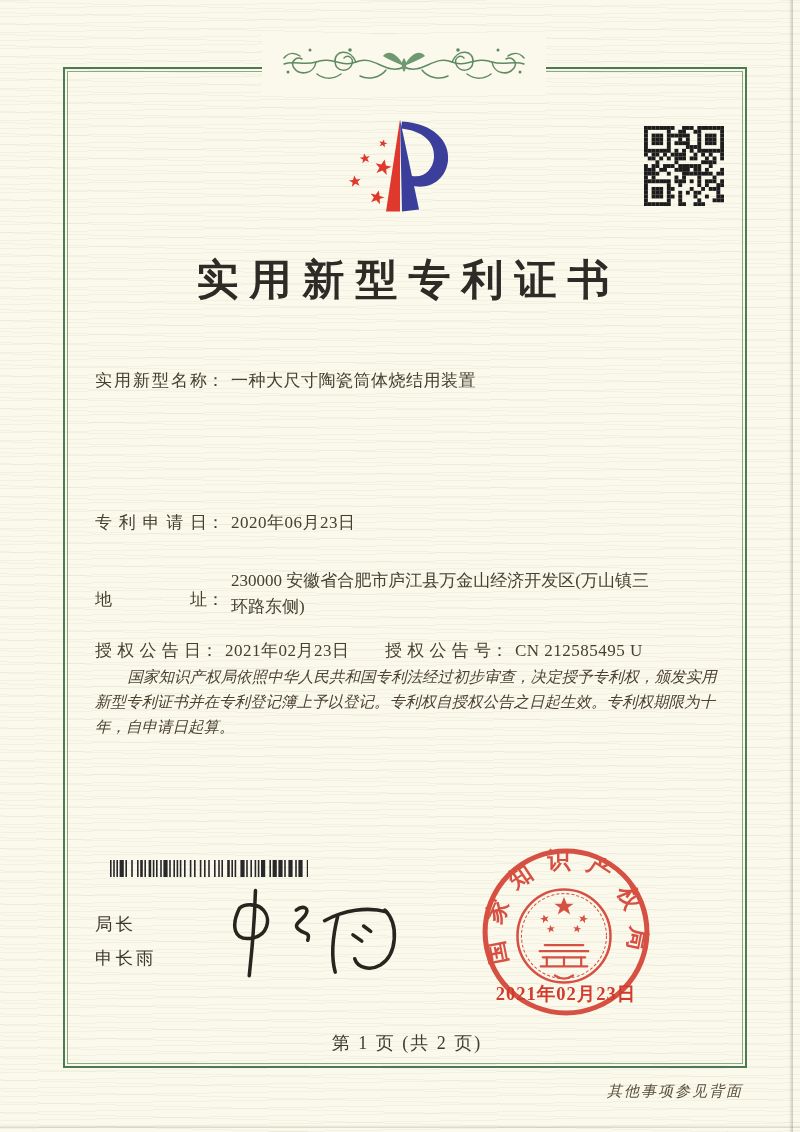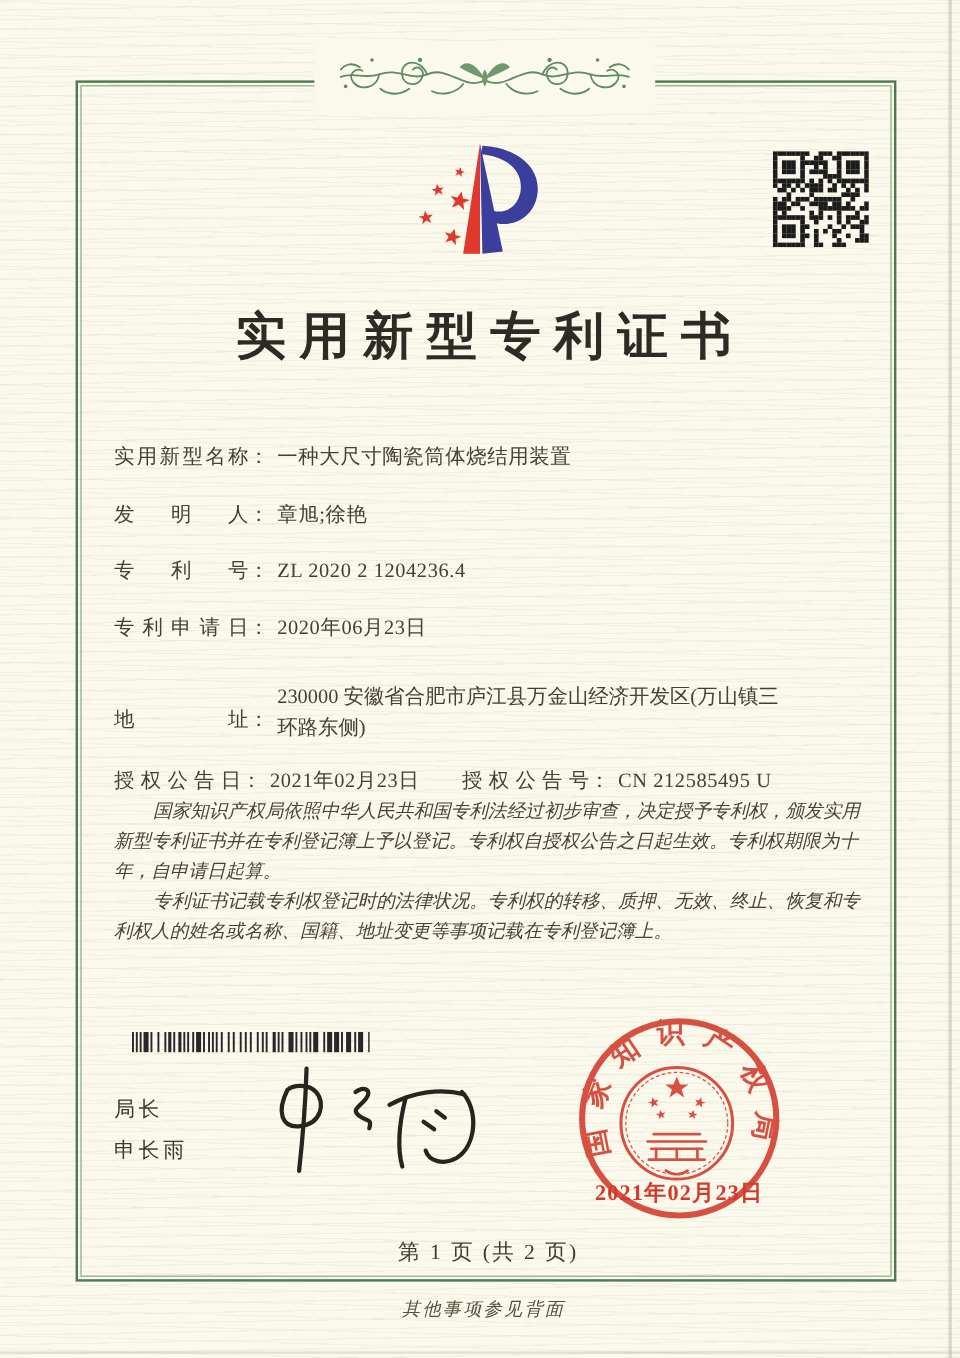--- a/index.html
+++ b/index.html
@@ -50,21 +50,21 @@
 
   .director{left:95px;font-size:17.5px;color:#3d3930;letter-spacing:3px;}
   .sig{left:220px;top:880px;}
 
   .seal{left:478px;top:844px;}
   .seal-date{left:478px;top:981px;width:176px;text-align:center;font-size:18.5px;
     font-weight:600;color:#d23a2c;letter-spacing:1px;}
 
   .page-info{left:63px;top:1031px;width:688px;text-align:center;font-size:18px;
     letter-spacing:2px;color:#3f3b32;}
-  .back-note{left:63px;top:1082px;width:680px;text-align:center;font-size:15px;
+  .back-note{left:63px;top:1082px;width:680px;text-align:right;font-size:15px;
     letter-spacing:2px;color:#584f3b;font-style:italic;}
 </style>
 </head>
 <body>
 
 <div class="sheet">
 
   <div class="frame"></div>
 
   <div class="ornament">
@@ -350,44 +350,37 @@
       <rect x="13" y="20" width="1.02" height="1.02" fill="#1c1c1c"></rect>
       <rect x="14" y="20" width="1.02" height="1.02" fill="#1c1c1c"></rect>
       <rect x="15" y="20" width="1.02" height="1.02" fill="#1c1c1c"></rect>
     </svg>
 
   <div class="abs doc-title">实用新型专利证书</div>
 
   <div class="row" style="top:349px">
     <span class="lbl">实用新型名称</span><span>：</span><span class="val">一种大尺寸陶瓷筒体烧结用装置</span>
   </div>
-  <div class="row" style="top:397px">
-    <span class="lbl">发明人</span><span>：</span><span class="val">章旭;徐艳</span>
-  </div>
-  <div class="row" style="top:444px">
-    <span class="lbl">专利号</span><span>：</span><span class="val">ZL 2020 2 1204236.4</span>
-  </div>
   <div class="row" style="top:491px">
     <span class="lbl">专利申请日</span><span>：</span><span class="val">2020年06月23日</span>
   </div>
   <div class="row" style="top:568px">
     <span class="lbl">地址</span><span>：</span><span class="addr-val">230000 安徽省合肥市庐江县万金山经济开发区(万山镇三环路东侧)</span>
   </div>
   <div class="row" style="top:639px">
     <span>
       <span class="lbl5">授权公告日</span><span>：</span><span class="val">2021年02月23日</span>
     </span>
     <span class="grant2">
       <span class="lbl5">授权公告号</span><span>：</span><span class="val">CN 212585495 U</span>
     </span>
   </div>
 
   <div class="abs paras">
     <p>国家知识产权局依照中华人民共和国专利法经过初步审查，决定授予专利权，颁发实用新型专利证书并在专利登记簿上予以登记。专利权自授权公告之日起生效。专利权期限为十年，自申请日起算。</p>
-    <p>专利证书记载专利权登记时的法律状况。专利权的转移、质押、无效、终止、恢复和专利权人的姓名或名称、国籍、地址变更等事项记载在专利登记簿上。</p>
   </div>
 
   <svg class="abs barcode" id="barcode-svg" viewBox="0 0 198 17" preserveAspectRatio="none">
       <rect x="0" y="0" width="1.6" height="17" fill="#28282a"></rect>
       <rect x="3.2" y="0" width="1.6" height="17" fill="#28282a"></rect>
       <rect x="6.4" y="0" width="1.6" height="17" fill="#28282a"></rect>
       <rect x="9.6" y="0" width="4.2" height="17" fill="#28282a"></rect>
       <rect x="15.4" y="0" width="1.6" height="17" fill="#28282a"></rect>
       <rect x="21.2" y="0" width="1.6" height="17" fill="#28282a"></rect>
       <rect x="27" y="0" width="1.6" height="17" fill="#28282a"></rect>

